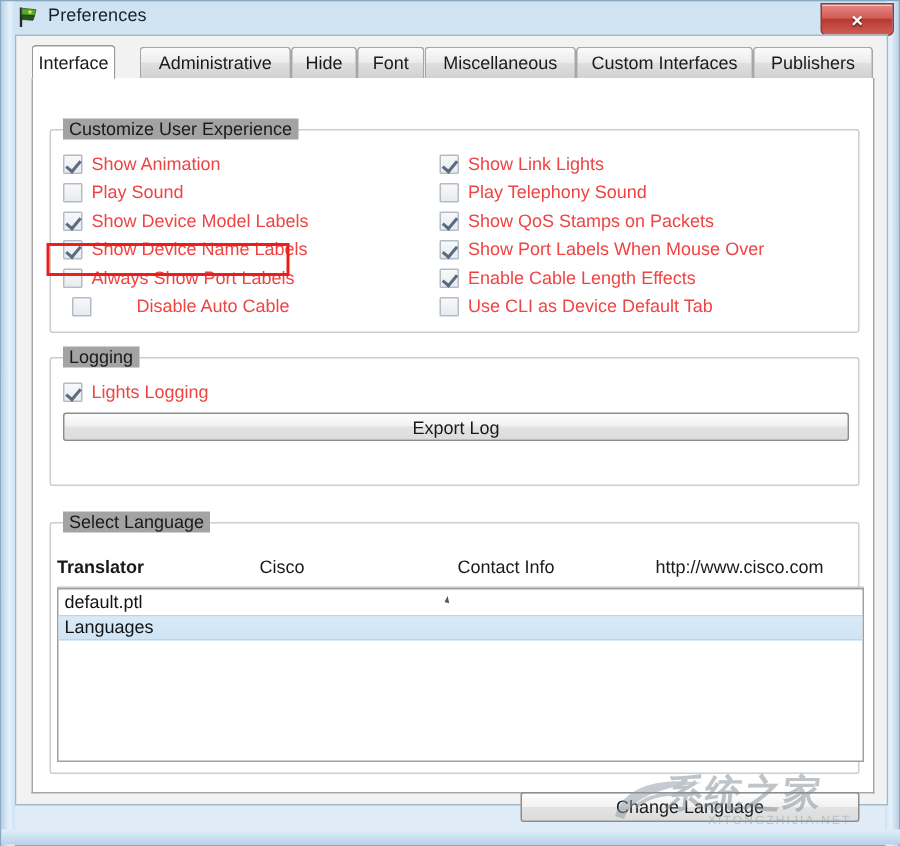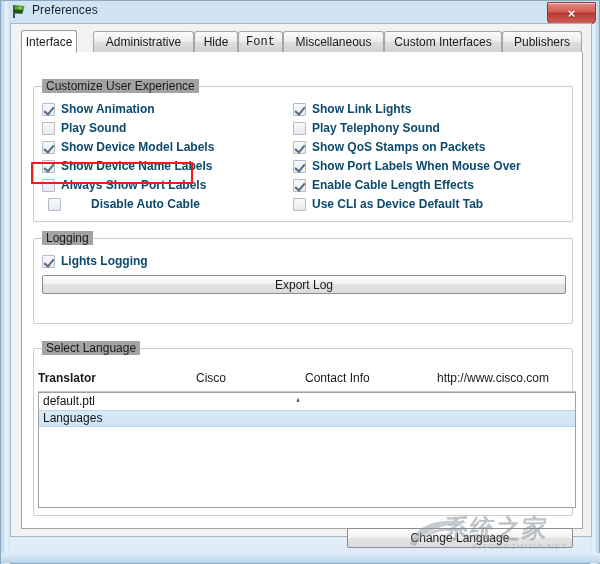--- a/index.html
+++ b/index.html
@@ -169,23 +169,22 @@
     position: absolute;
     left: 3px; top: 1px;
     width: 4px; height: 8px;
     border: solid #5a6b80;
     border-width: 0 2px 2px 0;
     transform: rotate(40deg);
   }
   .cb-label {
     margin-left: 6px;
     font-size: 12px;
-    color: #0c4a6e;
+    color: #ef4444;
     line-height: 13px;
-    font-weight: bold;
   }
 
   
   #highlight-box {
     position: absolute;
     left: 30px; top: 161px;
     width: 162px; height: 22px;
     border: 2px solid #ef1c1c;
     box-sizing: border-box;
     pointer-events: none;
@@ -321,21 +320,21 @@
       <div id="tab-strip">
           <div class="tab selected" style="left: 0px; width: 56px;">
             <span>Interface</span>
           </div>
           <div class="tab" style="left: 72px; width: 101px;">
             <span>Administrative</span>
           </div>
           <div class="tab" style="left: 173px; width: 44px;">
             <span>Hide</span>
           </div>
-          <div class="tab" style="left: 217px; width: 45px; font-family: Liberation Mono, monospace;">
+          <div class="tab" style="left: 217px; width: 45px;">
             <span>Font</span>
           </div>
           <div class="tab" style="left: 363px; width: 118px;">
             <span>Custom Interfaces</span>
           </div>
           <div class="tab" style="left: 262px; width: 101px;">
             <span>Miscellaneous</span>
           </div>
           <div class="tab" style="left: 481px; width: 80px;">
             <span>Publishers</span>
@@ -412,21 +411,21 @@
           <div class="win-button" style="left:8px; top:36px; width:524px; height:19px;">
             <span>Export Log</span>
           </div>
         </div>
 
         <div class="group-box" style="left:11px; top:296px; width:540px; height:168px;">
           <div class="group-title">Select Language</div>
 
           <div id="lang-header">
               <div class="lang-col" style="left: 0px; font-weight: bold;">Translator</div>
-              <div class="lang-col" style="left: 135px; margin-left: 23px;">Cisco</div>
+              <div class="lang-col" style="left: 135px;">Cisco</div>
               <div class="lang-col" style="left: 267px;">Contact Info</div>
               <div class="lang-col" style="left: 399px;">http://www.cisco.com</div>
             </div>
           <div id="lang-header-rule"></div>
 
           <div id="lang-listbox">
               <div class="lang-item">default.ptl</div>
               <div class="lang-item selected">Languages</div>
             </div>
           <div id="list-cursor-glyph">▴</div>

